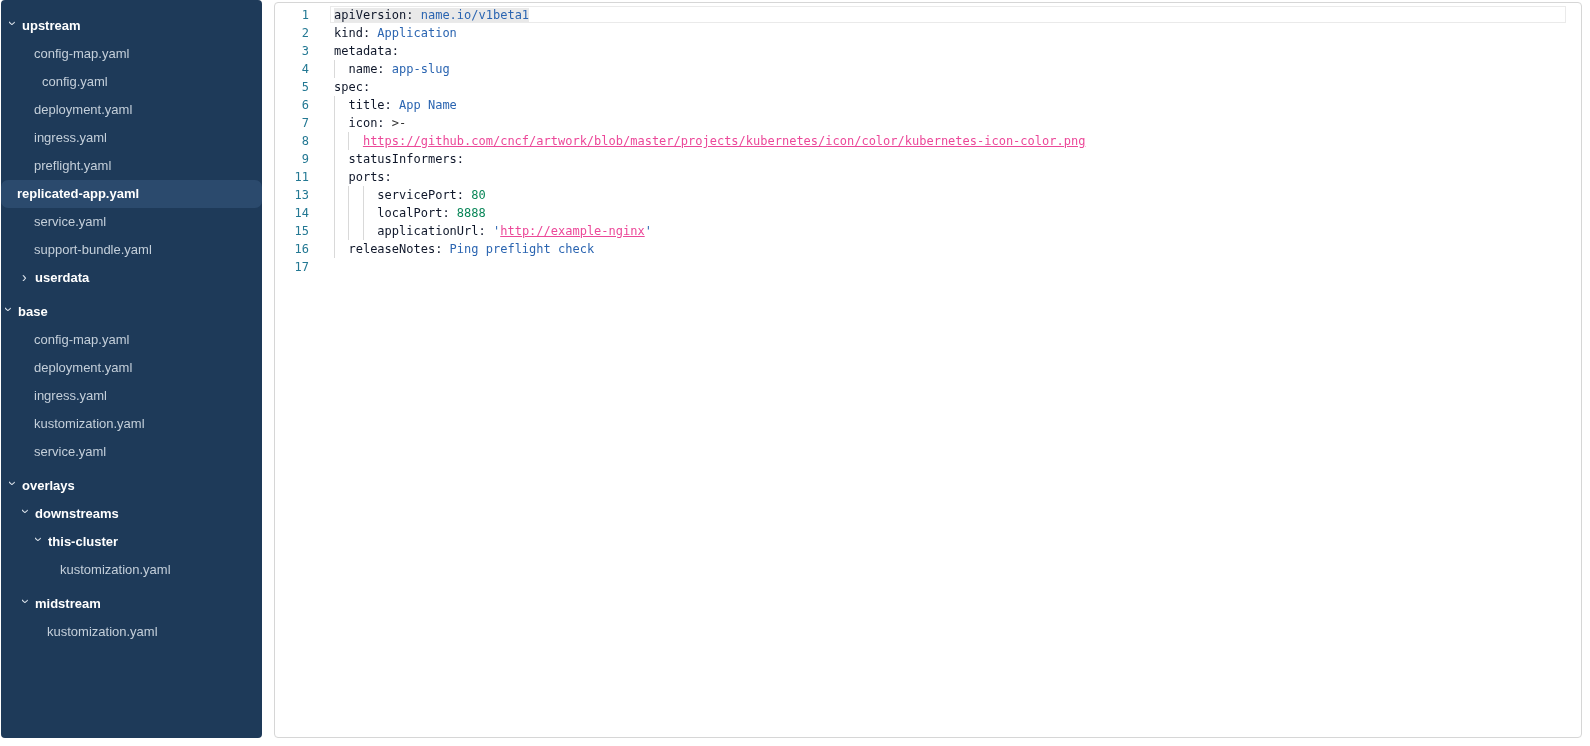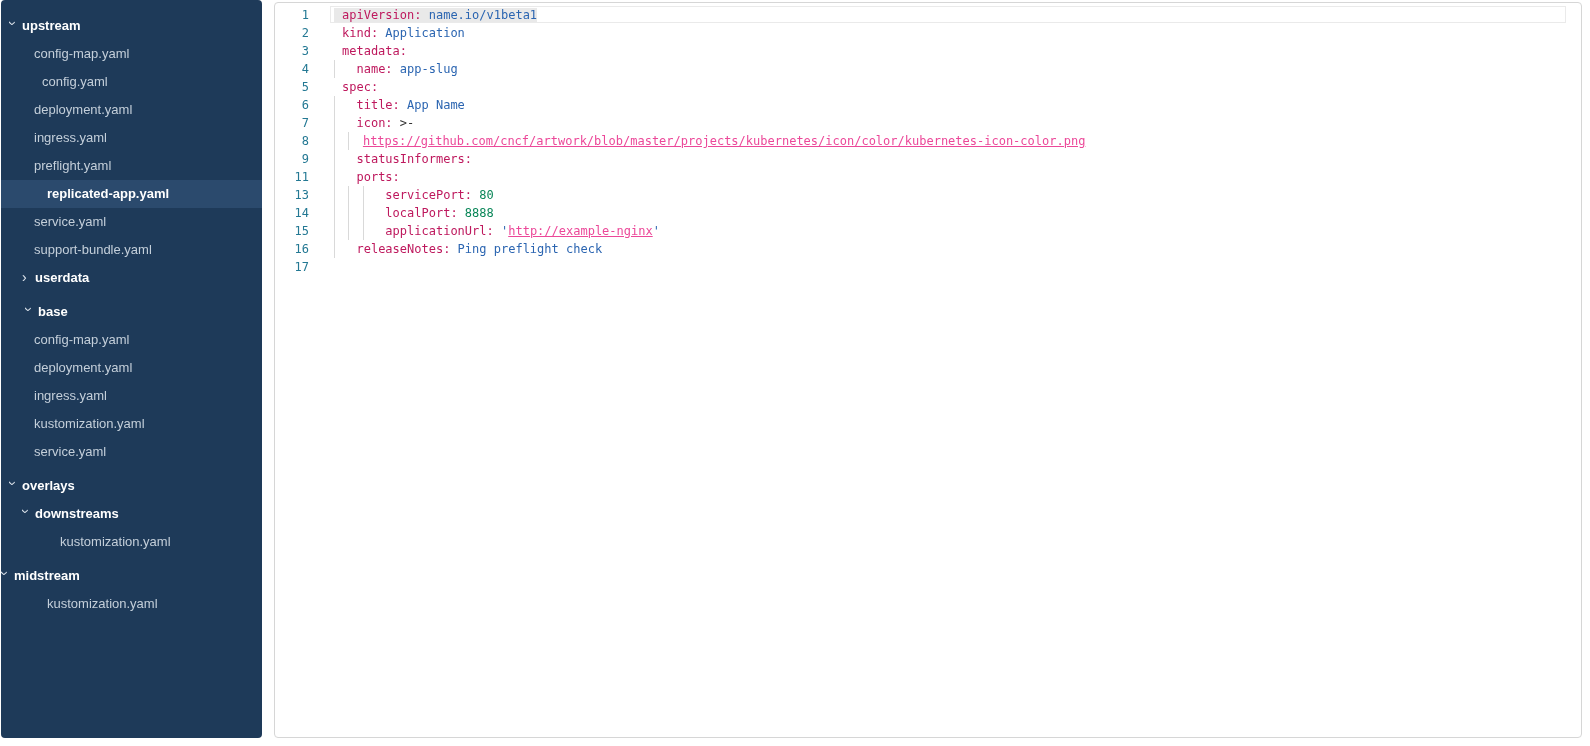--- a/index.html
+++ b/index.html
@@ -71,21 +71,21 @@
     white-space: pre;
     flex: 1 1 auto;
   }
   .guide {
     position: absolute; top: 0;
     width: 1px; height: 18px;
     background: #d9d9d9;
   }
   .toks { position: relative; white-space: pre; }
   .toks.selbg { background: #e9e9e9; }
-  .tk-k { color: #be185d; margin-left: 8px; }
+  .tk-k { color: #0f172a; }
   .tk-v { color: #2b65b1; }
   .tk-n { color: #098658; }
   .tk-p { color: #333333; }
   .tk-w { color: #333333; }
   .tk-l { color: #ec4899; text-decoration: underline; cursor: pointer; }
   .cur-box {
     position: absolute;
     left: 55px; right: 15px; top: 0; height: 17px;
     border: 1px solid #eaeaea;
     pointer-events: none;
@@ -108,34 +108,34 @@
       </div>
       <div class="tree-row file" style="padding-left: 21px;">
         <span class="lbl">deployment.yaml</span>
       </div>
       <div class="tree-row file" style="padding-left: 21px;">
         <span class="lbl">ingress.yaml</span>
       </div>
       <div class="tree-row file" style="padding-left: 21px;">
         <span class="lbl">preflight.yaml</span>
       </div>
-      <div class="tree-row file selected" style="padding-left: 34px;">
+      <div class="tree-row file selected" style="padding-left: 4px; border-radius: 7px;">
         <span class="lbl">replicated-app.yaml</span>
       </div>
       <div class="tree-row file" style="padding-left: 21px;">
         <span class="lbl">service.yaml</span>
       </div>
       <div class="tree-row file" style="padding-left: 21px;">
         <span class="lbl">support-bundle.yaml</span>
       </div>
       <div class="tree-row folder" style="padding-left: 21px;">
         <span class="chev">›</span>
         <span class="lbl">userdata</span>
       </div>
-      <div class="tree-row folder gap" style="padding-left: 24px;">
+      <div class="tree-row folder gap" style="padding-left: 4px;">
         <span class="chev exp">›</span>
         <span class="lbl">base</span>
       </div>
       <div class="tree-row file" style="padding-left: 21px;">
         <span class="lbl">config-map.yaml</span>
       </div>
       <div class="tree-row file" style="padding-left: 21px;">
         <span class="lbl">deployment.yaml</span>
       </div>
       <div class="tree-row file" style="padding-left: 21px;">
@@ -147,25 +147,29 @@
       <div class="tree-row file" style="padding-left: 21px;">
         <span class="lbl">service.yaml</span>
       </div>
       <div class="tree-row folder gap" style="padding-left: 8px;">
         <span class="chev exp">›</span>
         <span class="lbl">overlays</span>
       </div>
       <div class="tree-row folder" style="padding-left: 21px;">
         <span class="chev exp">›</span>
         <span class="lbl">downstreams</span>
+      </div>
+      <div class="tree-row folder" style="padding-left: 34px;">
+        <span class="chev exp">›</span>
+        <span class="lbl">this-cluster</span>
       </div>
       <div class="tree-row file" style="padding-left: 47px;">
         <span class="lbl">kustomization.yaml</span>
       </div>
-      <div class="tree-row folder gap" style="">
+      <div class="tree-row folder gap" style="padding-left: 21px;">
         <span class="chev exp">›</span>
         <span class="lbl">midstream</span>
       </div>
       <div class="tree-row file" style="padding-left: 34px;">
         <span class="lbl">kustomization.yaml</span>
       </div>
     </nav>
   <main class="editor-panel">
     <div class="code-lines" id="code-lines">
         <div class="code-line current">

